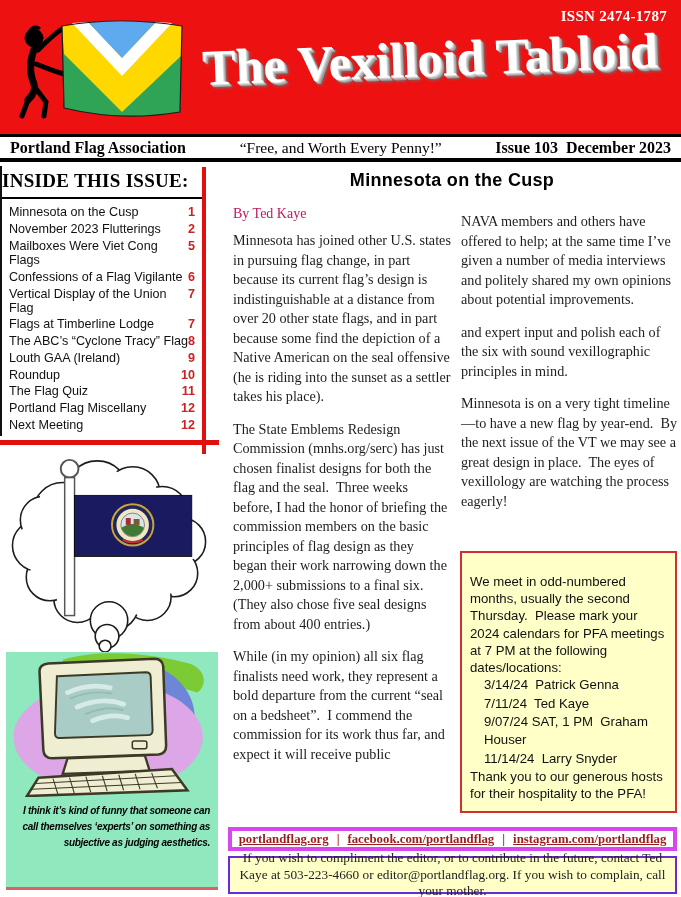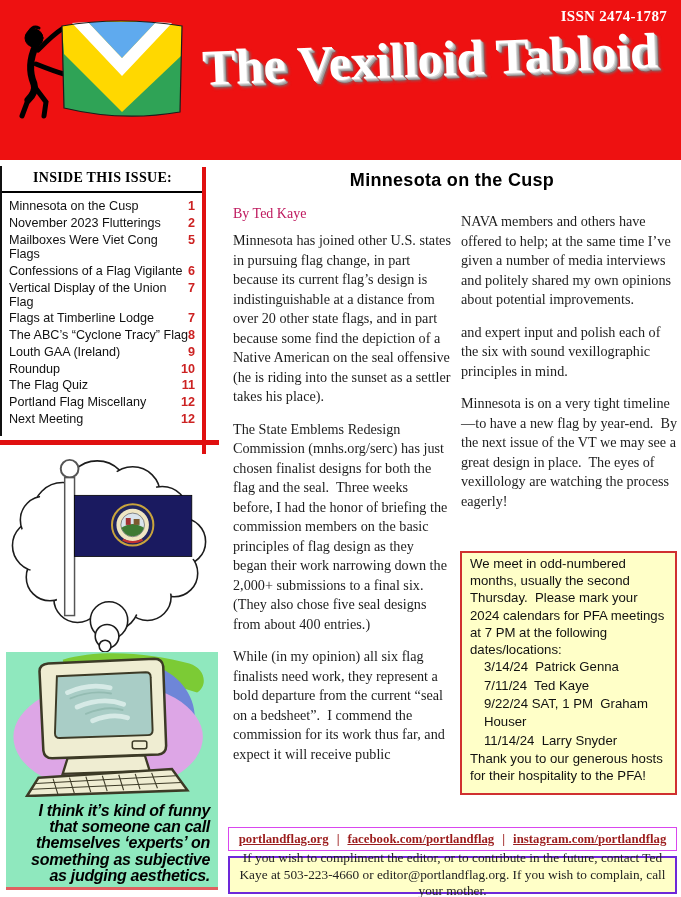--- a/index.html
+++ b/index.html
@@ -17,58 +17,58 @@
 
   
   .masthead{position:absolute;left:0;top:134px;width:681px;height:28px;box-sizing:border-box;
       background:#fff;border-top:3px solid #000;border-bottom:4px solid #000;
       display:flex;justify-content:space-between;align-items:center;padding:0 10px;}
   .mh-left,.mh-right{font-weight:bold;font-size:16px;white-space:pre;}
   .mh-center{font-size:15.5px;white-space:pre;}
 
   
   .toc{position:absolute;left:0;top:166px;width:203px;min-height:270px;border-left:2px solid #111;box-sizing:border-box;}
-  .toc-title{text-align:center;font-weight:bold;font-size:14px;letter-spacing:.3px;padding:4px 0 5px 0;}
+  .toc-title{font-weight:bold;font-size:19px;letter-spacing:.3px;padding:4px 0 5px 0;}
   .toc-rule{border:0;border-top:2px solid #000;margin:0 0 5px 0;}
   .toc-row{display:flex;justify-content:space-between;align-items:baseline;padding:1.4px 8px 1.4px 7px;}
   .toc-label{font-family:"Liberation Sans",sans-serif;font-size:12.6px;color:#111;}
   .toc-page{font-family:"Liberation Sans",sans-serif;font-size:12.6px;font-weight:bold;color:#CC2222;}
 
   .red-vline{position:absolute;left:202px;top:167px;width:4px;height:287px;background:#E01010;}
   .red-hline{position:absolute;left:0;top:440px;width:219px;height:5px;background:#E01010;}
 
   
   .bubble{position:absolute;left:5px;top:451px;}
 
   
   .greenbox{position:absolute;left:6px;top:652px;width:212px;height:238px;background:#8FE8BE;
       border-bottom:3px solid #E06060;box-sizing:border-box;overflow:hidden;}
   .quote{margin:2px 8px 0 8px;text-align:right;font-family:"Liberation Sans",sans-serif;
-      font-weight:bold;font-style:italic;font-size:16px;line-height:16.2px;letter-spacing:-.3px;color:#000;}
+      font-weight:bold;font-style:italic;font-size:10px;line-height:16.2px;letter-spacing:-.3px;color:#000;}
 
   
   .article-title{position:absolute;left:228px;top:170px;width:448px;text-align:center;
       font-family:"Liberation Sans",sans-serif;font-weight:bold;font-size:18px;letter-spacing:.3px;color:#000;}
   .byline{position:absolute;left:233px;top:206px;font-size:14px;color:#be185d;}
   .col{position:absolute;width:218px;font-size:14.2px;line-height:19.5px;color:#1d1d1d;}
   .col p{margin:0 0 13px 0;white-space:pre-wrap;}
   .col1{left:233px;top:231px;}
   .col2{left:461px;top:212px;}
 
   
   .meetingbox{position:absolute;left:460px;top:551px;width:217px;box-sizing:border-box;
-      border:2px solid #D03030;background:#FFFFC8;padding:2px 5px 8px 8px;
+      border:2px solid #D03030;background:#FFFFC8;padding:20px 5px 8px 8px;
       font-family:"Liberation Sans",sans-serif;font-size:13.2px;line-height:17.2px;color:#111;}
   .meeting-intro{white-space:pre-wrap;}
   .meeting-date{padding-left:14px;white-space:pre-wrap;line-height:18.4px;}
   .meeting-outro{white-space:pre-wrap;}
 
   
   .linksbar{position:absolute;left:228px;top:827px;width:449px;height:24px;box-sizing:border-box;
-      border:1px solid #d946ef;background:#fff;display:flex;justify-content:center;align-items:center;gap:8px;}
+      border:4px solid #d946ef;background:#fff;display:flex;justify-content:center;align-items:center;gap:8px;}
   .linksbar a{font-weight:bold;font-size:12.8px;color:#9B1C1C;text-decoration:underline;cursor:pointer;}
   .link-sep{font-weight:bold;font-size:12.8px;color:#9B1C1C;}
   .notebox{position:absolute;left:228px;top:856px;width:449px;height:38px;box-sizing:border-box;
       background:#FFFFC8;border:2px solid #6d28d9;display:flex;align-items:center;}
   .notebox div{width:100%;text-align:center;font-size:13.3px;line-height:16.8px;color:#222;
       padding:0 6px;white-space:pre-line;}
 </style>
 </head>
 <body>
 
@@ -92,20 +92,25 @@
         <path d="M2,6 Q60,-4 122,6 L121,36 L62,92 L4,34 Z" fill="#FFD800"></path>
         <path d="M12,3 L62,56 L112,3 L96,2 L62,38 L28,2 Z" fill="#FFFFFF"></path>
         <path d="M28,2 L96,2 L62,38 Z" fill="#5FAAEE"></path>
         <path d="M2,6 Q60,-4 122,6 L120,92 Q62,102 4,88 Z" fill="none" stroke="#1c1c1c" stroke-width="1.2"></path>
       </g>
     </svg>
     <div class="issn">ISSN 2474-1787</div>
     <div class="main-title">The Vexilloid Tabloid</div>
   </div>
 
+  <div class="masthead">
+    <span class="mh-left">Portland Flag Association</span>
+    <span class="mh-center">“Free, and Worth Every Penny!”</span>
+    <span class="mh-right">Issue 103  December 2023</span>
+  </div>
 
   <div class="toc">
     <div class="toc-title">INSIDE THIS ISSUE:</div>
     <hr class="toc-rule">
     <div class="toc-row">
         <span class="toc-label">Minnesota on the Cusp</span>
         <span class="toc-page">1</span>
       </div>
     <div class="toc-row">
         <span class="toc-label">November 2023 Flutterings</span>
@@ -259,21 +264,21 @@
   <div class="col col2">
     <p>NAVA members and others have offered to help; at the same time I’ve given a number of media interviews and politely shared my own opinions about potential improvements.</p>
     <p>and expert input and polish each of the six with sound vexillographic principles in mind.</p>
     <p>Minnesota is on a very tight timeline—to have a new flag by year-end.  By the next issue of the VT we may see a great design in place.  The eyes of vexillology are watching the process eagerly!</p>
   </div>
 
   <div class="meetingbox">
     <div class="meeting-intro">We meet in odd-numbered months, usually the second Thursday.  Please mark your 2024 calendars for PFA meetings at 7 PM at the following dates/locations:</div>
     <div class="meeting-date">3/14/24  Patrick Genna</div>
     <div class="meeting-date">7/11/24  Ted Kaye</div>
-    <div class="meeting-date">9/22/24 SAT, 1 PM  Graham Houser</div>
+    <div class="meeting-date">9/07/24 SAT, 1 PM  Graham Houser</div>
     <div class="meeting-date">11/14/24  Larry Snyder</div>
     <div class="meeting-outro">Thank you to our generous hosts for their hospitality to the PFA!</div>
   </div>
 
   <div class="linksbar">
     <a>portlandflag.org</a>
     <span class="link-sep">|</span>
     <a>facebook.com/portlandflag</a>
     <span class="link-sep">|</span>
     <a>instagram.com/portlandflag</a>

